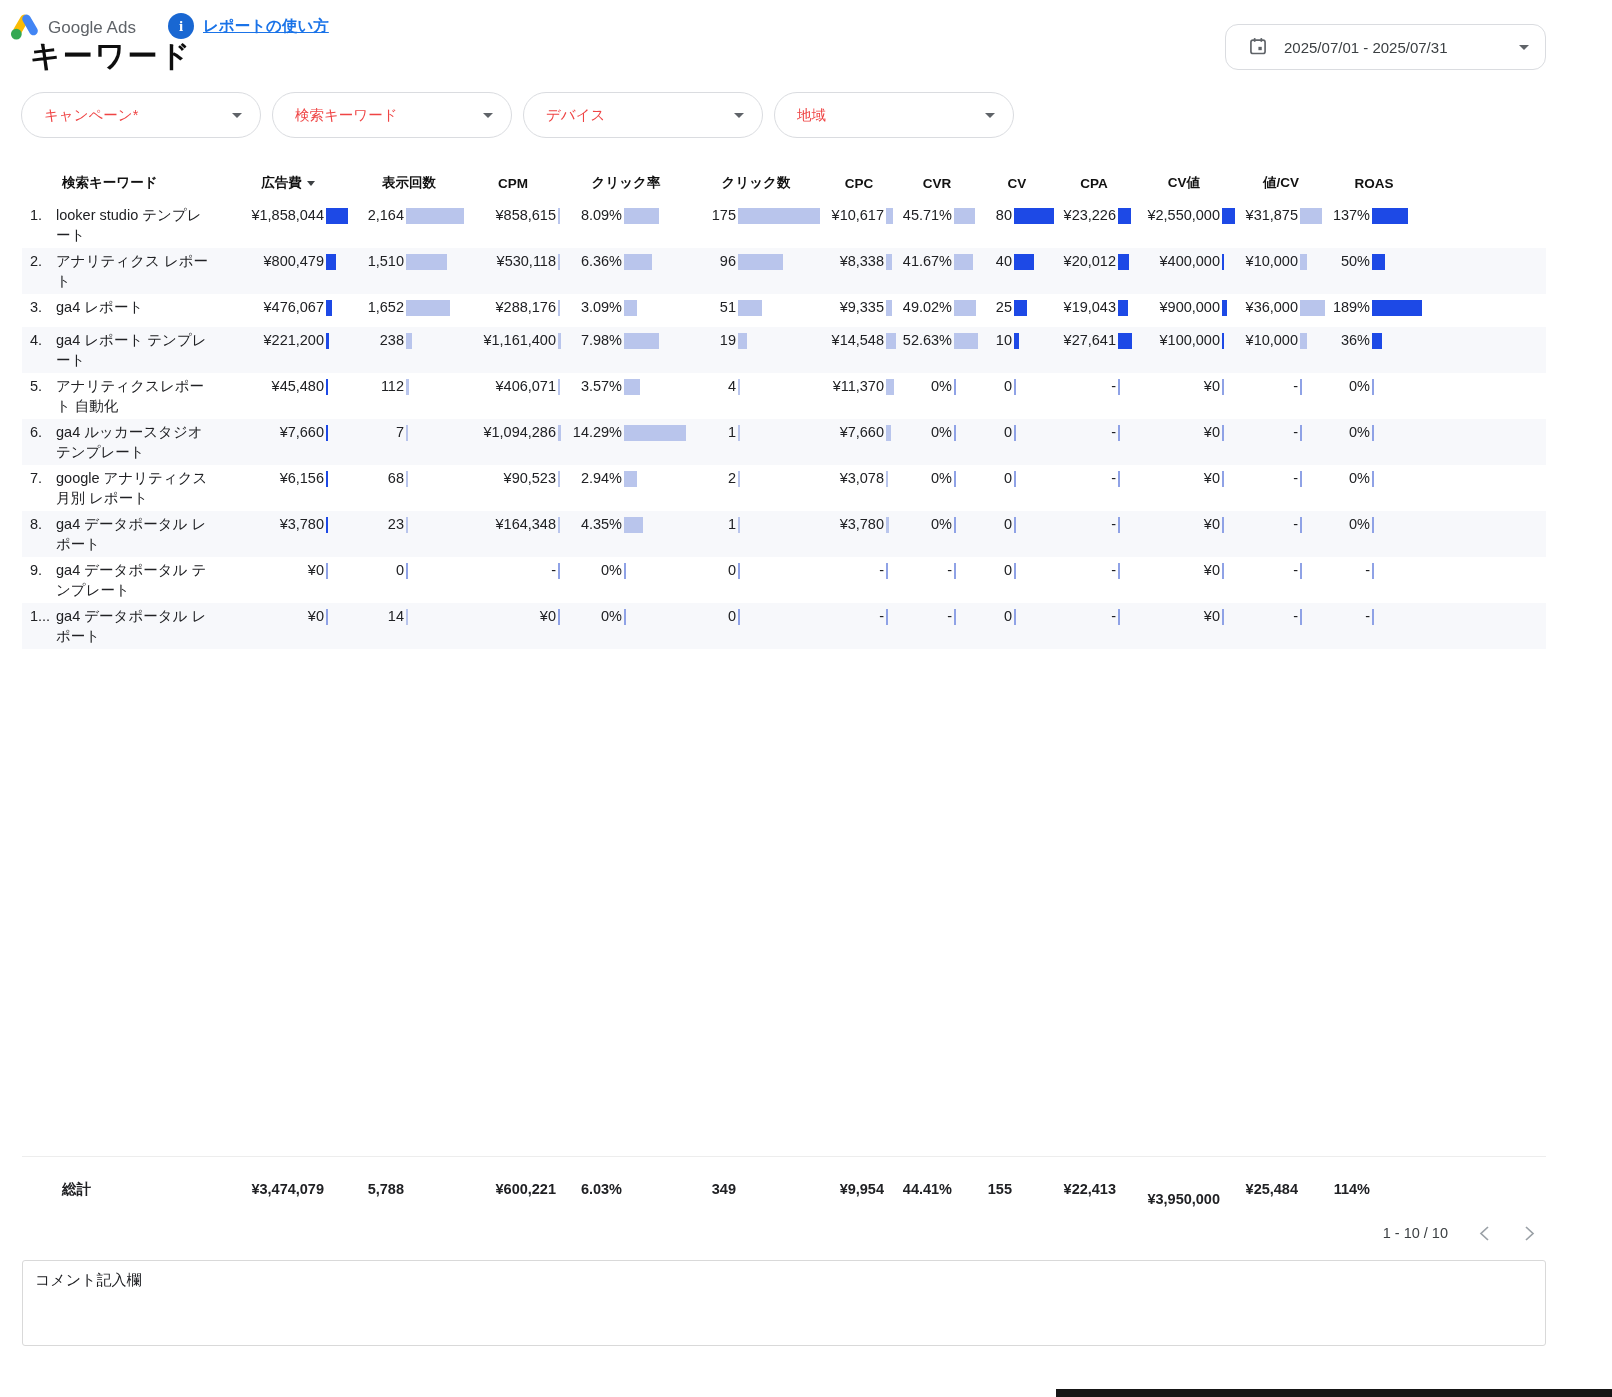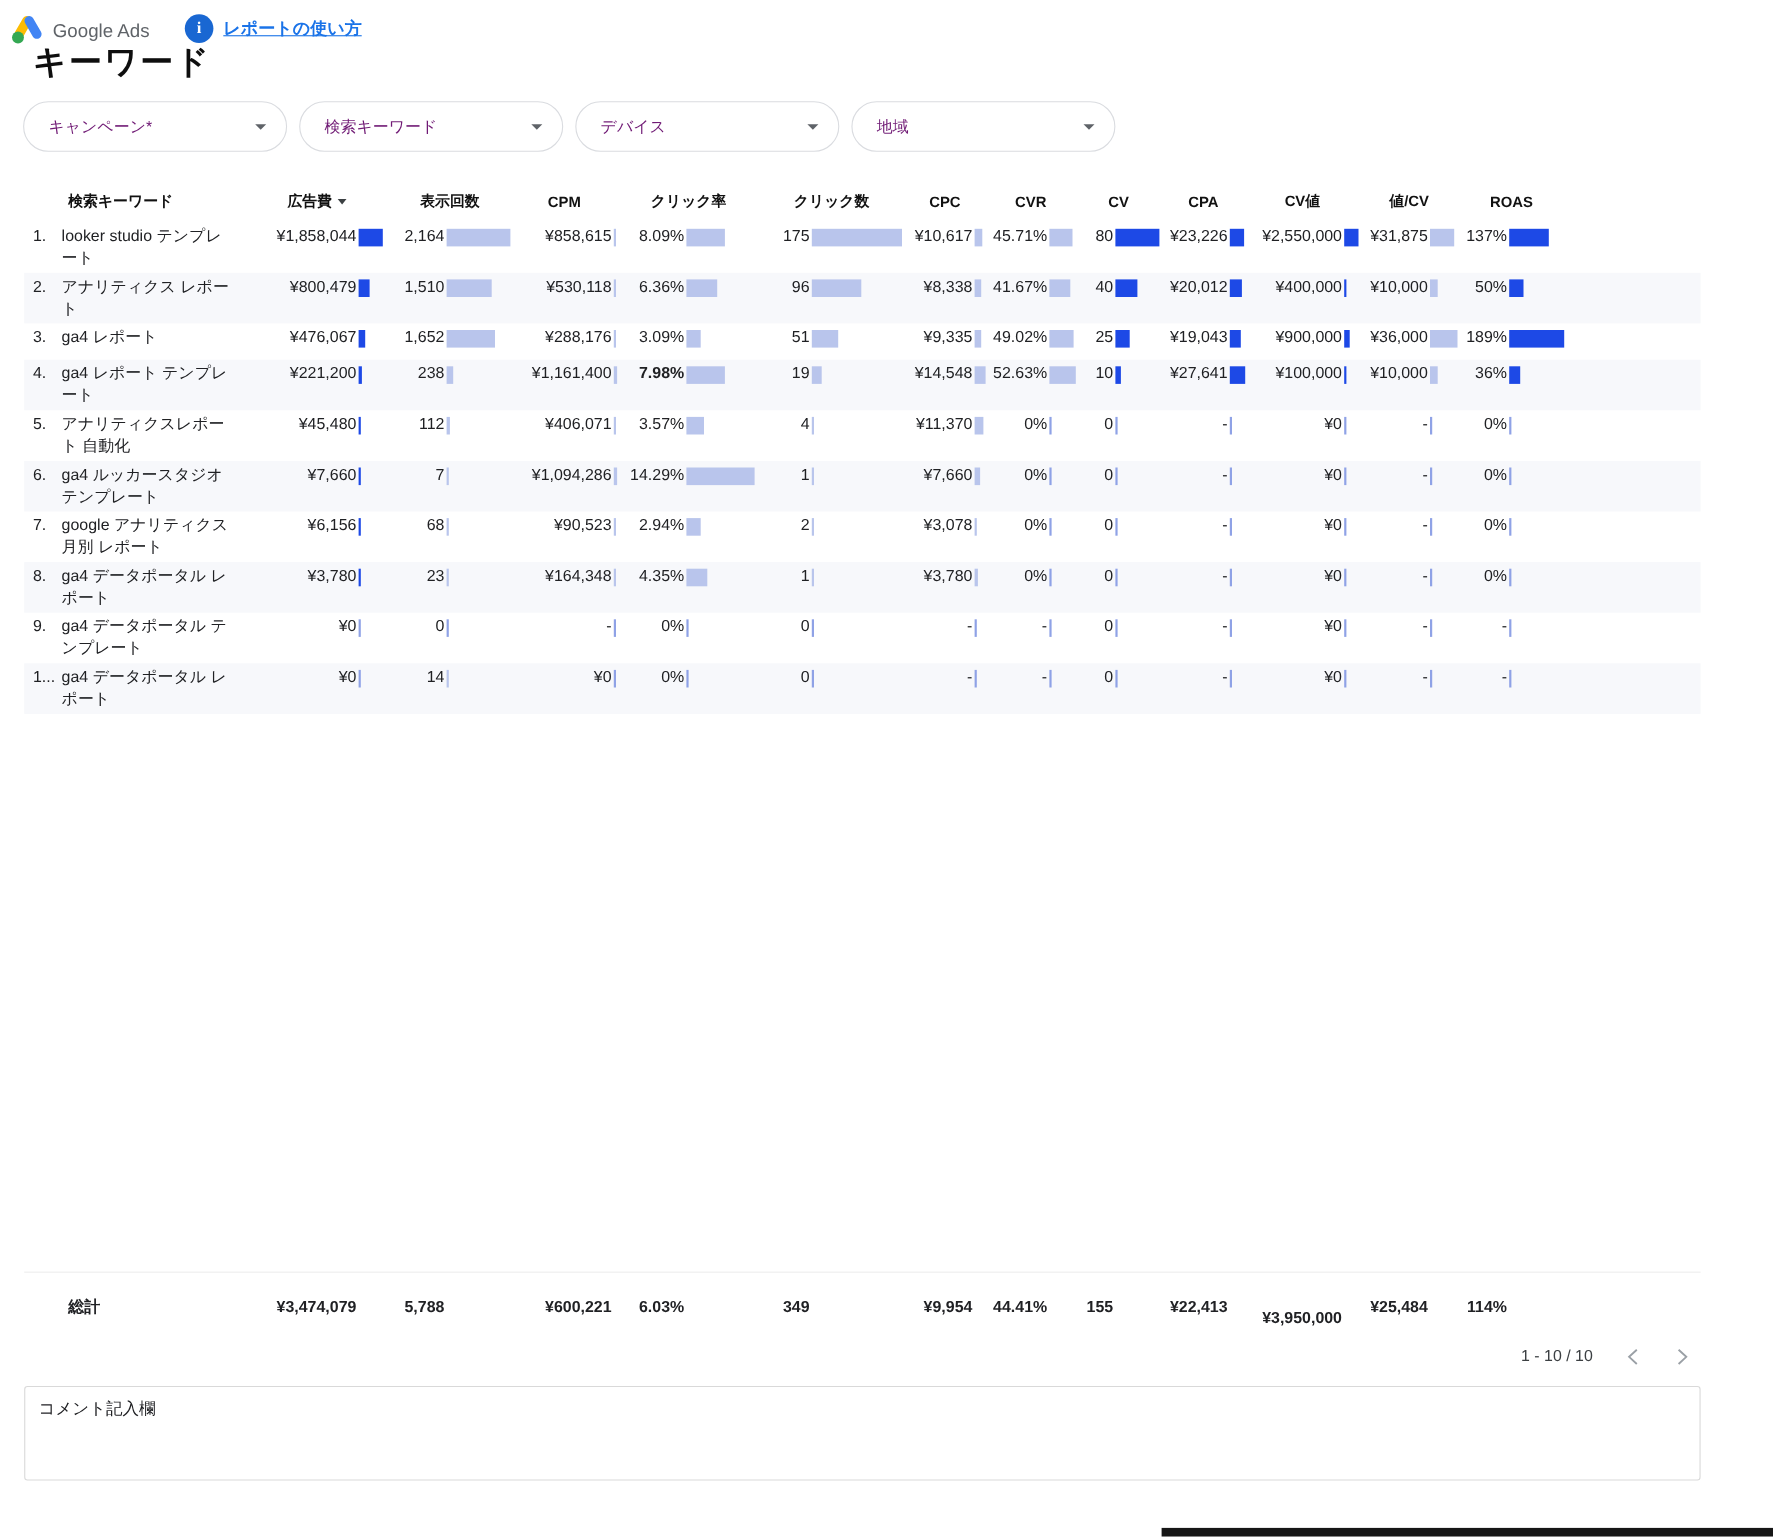--- a/index.html
+++ b/index.html
@@ -21,21 +21,21 @@
   .help-link{color:var(--accent);font-weight:700;font-size:15.5px;text-decoration:underline;cursor:pointer;}
 
   .datepicker{position:absolute;right:66px;top:24px;width:321px;height:46px;border:1px solid var(--border);
     border-radius:13px;display:flex;align-items:center;gap:16px;padding:0 16px 0 22px;color:#3c4043;font-size:15px;background:#fff;cursor:pointer;}
   .caret{width:0;height:0;border-left:5px solid transparent;border-right:5px solid transparent;border-top:5px solid #5f6368;}
   .datepicker .caret{margin-left:auto;}
 
   
   .filters{position:absolute;left:21px;top:92px;display:flex;gap:11px;}
   .pill{width:240px;height:46px;border:1px solid var(--border);border-radius:23px;display:flex;align-items:center;
-    padding:0 18px 0 22px;font-size:14.5px;color:#701a75;background:#fff;cursor:pointer;}
+    padding:0 18px 0 22px;font-size:14.5px;color:#ef4444;background:#fff;cursor:pointer;}
   .pill .caret{margin-left:auto;}
 
   
   .table-area{position:absolute;left:22px;top:168px;width:1524px;height:1054px;display:flex;flex-direction:column;}
   .thead{display:flex;font-weight:700;font-size:13.5px;color:#111;padding:6px 0 10px;}
   .thead .hc{display:flex;align-items:center;justify-content:center;white-space:nowrap;cursor:pointer;}
   .thead .hc.kw{justify-content:flex-start;padding-left:6px;cursor:pointer;}
   .sort-caret{width:0;height:0;border-left:4px solid transparent;border-right:4px solid transparent;border-top:5px solid #3c4043;margin-left:5px;}
   .row{display:flex;font-size:14.5px;min-height:33px;padding:4px 0 3px;align-items:flex-start;}
   .row.alt{background:var(--row-alt);}
@@ -74,20 +74,32 @@
     <span class="logo-text">Google Ads</span>
   </div>
 
   <div class="help">
     <span class="info-icon">i</span>
     <a class="help-link">レポートの使い方</a>
   </div>
 
   <h1 class="page-title">キーワード</h1>
 
+  <div class="datepicker">
+    <span>
+      <svg width="20" height="20" viewBox="0 0 24 24" fill="none" stroke="#5f6368" stroke-width="2">
+        <rect x="3.5" y="5" width="17" height="16" rx="2.5"></rect>
+        <line x1="8" y1="2.5" x2="8" y2="7"></line>
+        <line x1="16" y1="2.5" x2="16" y2="7"></line>
+        <rect x="12.5" y="13" width="4" height="4" fill="#5f6368" stroke="none"></rect>
+      </svg>
+    </span>
+    <span>2025/07/01 - 2025/07/31</span>
+    <span class="caret"></span>
+  </div>
 
   <div class="filters">
     <div class="pill">
       <span>キャンペーン*</span>
       <span class="caret"></span>
     </div>
     <div class="pill">
       <span>検索キーワード</span>
       <span class="caret"></span>
     </div>
@@ -386,21 +398,21 @@
           </div>
           <div class="mbarzone" style="width: 60px;">
             <div class="mbar" style="width: 6.4px; background: rgb(185, 197, 236);"></div>
           </div>
           <div class="mval" style="width: 92px;">
             <span>¥1,161,400</span>
           </div>
           <div class="mbarzone" style="width: 6px;">
             <div class="mbar" style="width: 3px; background: rgb(185, 197, 236);"></div>
           </div>
-          <div class="mval" style="width: 60px; font-weight: bold;">
+          <div class="mval" style="width: 60px;">
             <span>7.98%</span>
           </div>
           <div class="mbarzone" style="width: 68px;">
             <div class="mbar" style="width: 34.6px; background: rgb(185, 197, 236);"></div>
           </div>
           <div class="mval" style="width: 46px;">
             <span>19</span>
           </div>
           <div class="mbarzone" style="width: 86px;">
             <div class="mbar" style="width: 8.9px; background: rgb(185, 197, 236);"></div>

